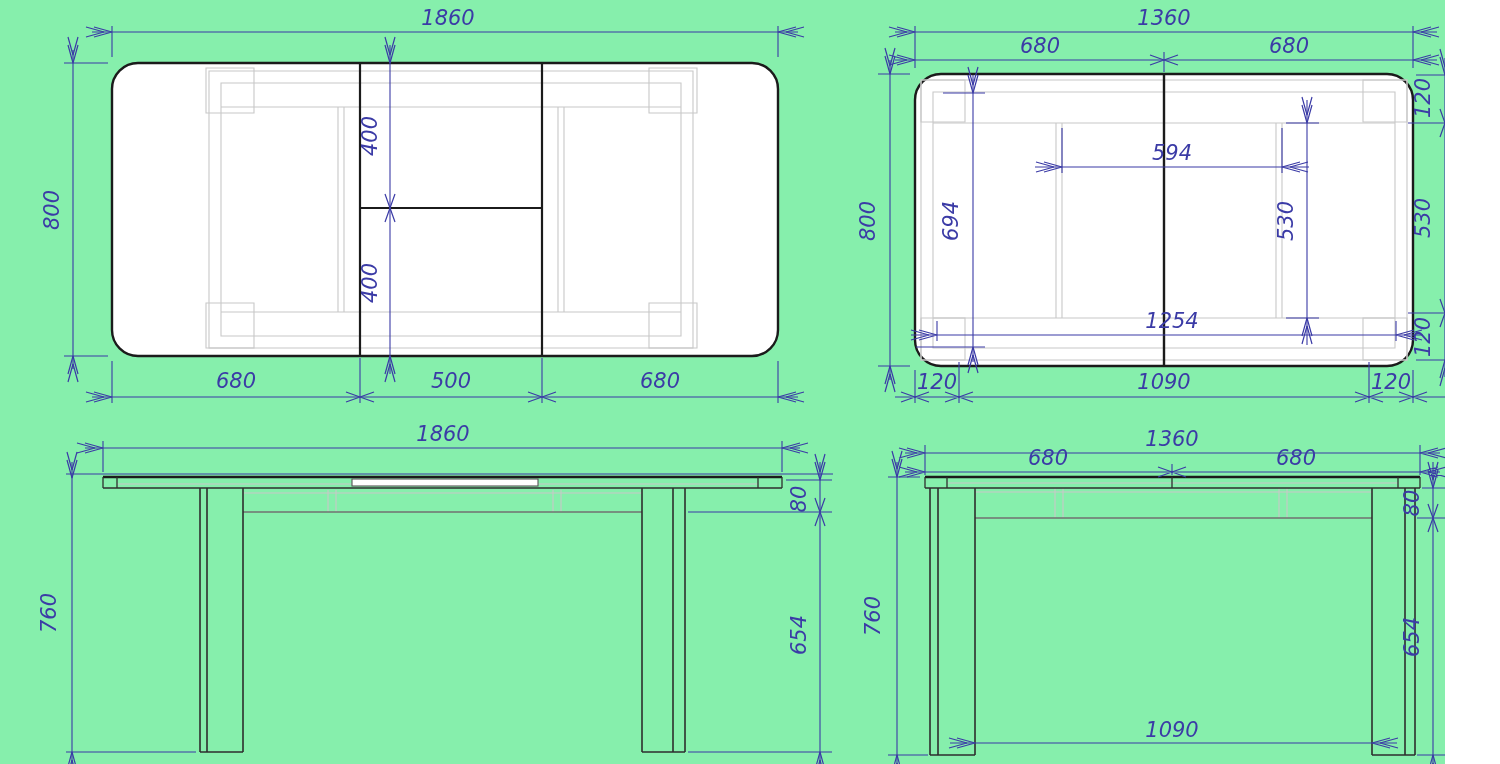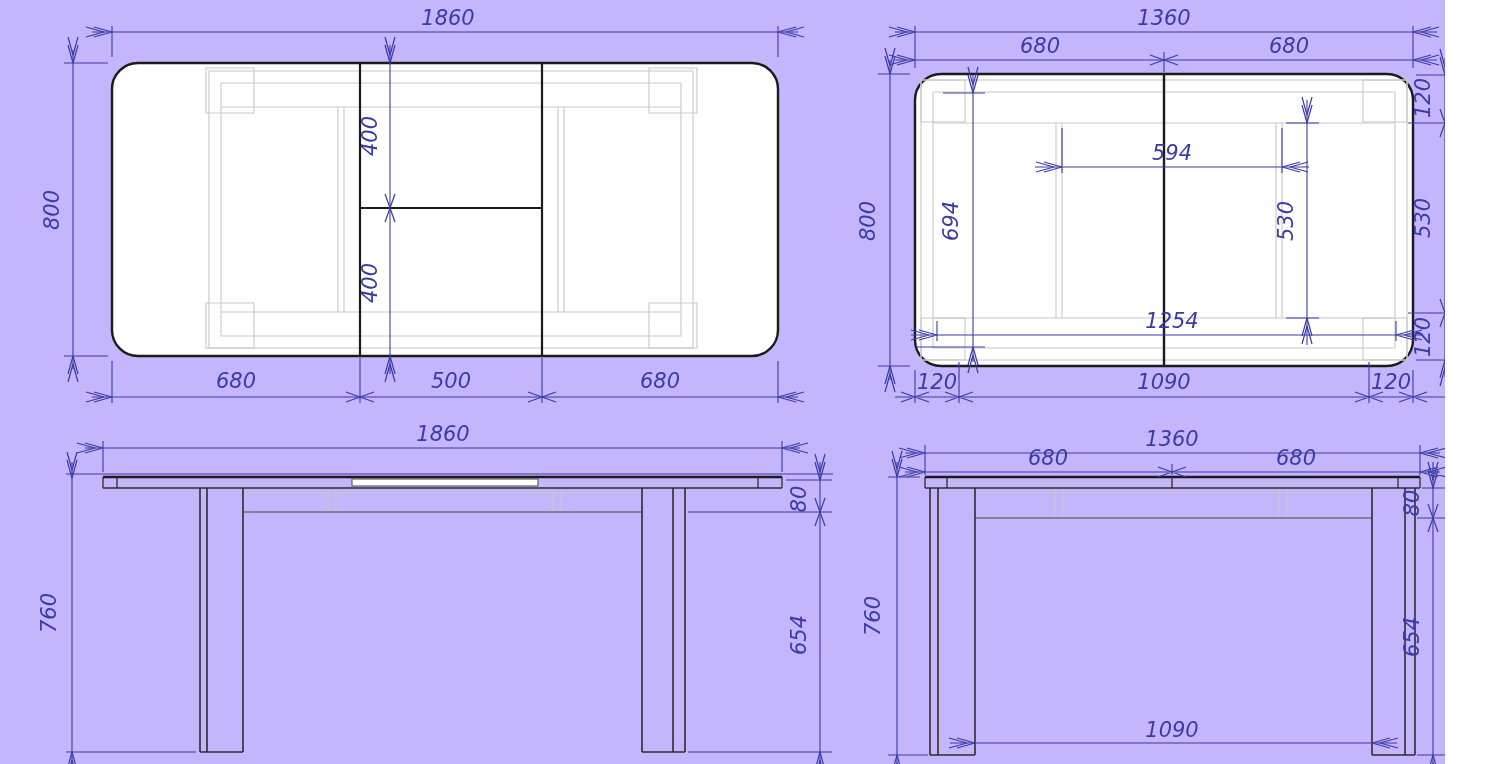--- a/index.html
+++ b/index.html
@@ -1,16 +1,16 @@
 <!DOCTYPE html>
 <html><head>
 <meta charset="utf-8">
 <style>
   html,body{margin:0;padding:0;background:#ffffff;}
-  .stage{width:1445px;height:764px;background:#c4b5fd;overflow:hidden;position:relative;}
+  .stage{width:1445px;height:764px;background:#86efac;overflow:hidden;position:relative;}
   svg{display:block;}
   .dim{stroke:#3b3ba6;stroke-width:1.1;fill:none;}
   .arr{stroke:#3b3ba6;stroke-width:1.2;fill:none;}
   .top{stroke:#1b1b1b;stroke-width:2.4;fill:#ffffff;}
   .ln24{stroke:#1b1b1b;stroke-width:2.4;fill:none;}
   .ln22{stroke:#1b1b1b;stroke-width:2.2;fill:none;}
   .ln16{stroke:#2e2e2e;stroke-width:1.6;fill:none;}
   .ln13{stroke:#2e2e2e;stroke-width:1.3;fill:none;}
   .gray{stroke:#c8c8c8;stroke-width:1.1;fill:none;}
   .apron{stroke:#707070;stroke-width:1.4;fill:none;}

